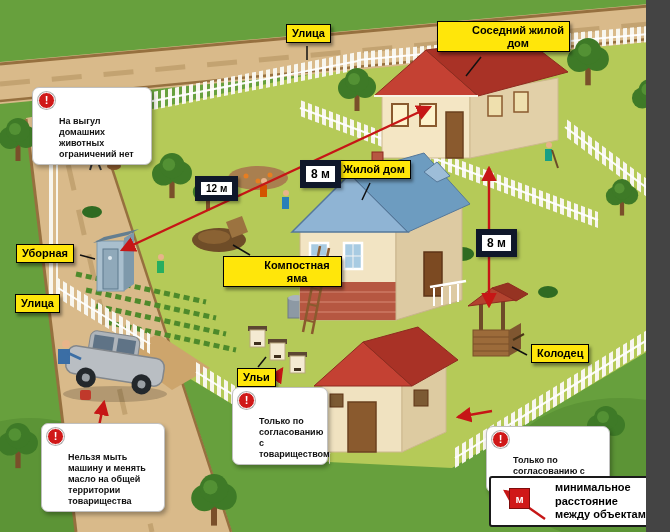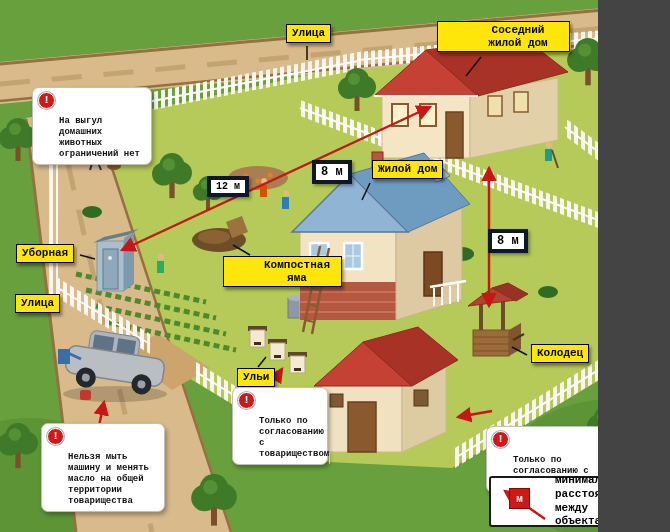--- a/index.html
+++ b/index.html
@@ -1,33 +1,33 @@
 <!DOCTYPE html>
 <html><head>
 <meta charset="utf-8">
 <style>
   html,body{margin:0;padding:0;background:#444;}
   .stage{
-    position:relative;width:598px;height:532px;overflow:hidden;
-    font-family:Liberation Mono, monospace;background:#701a75;
+    position:relative;width:646px;height:532px;overflow:hidden;
+    font-family:Liberation Sans, sans-serif;background:#701a75;
   }
   svg.scene{position:absolute;left:0;top:0;width:670px;height:532px;display:block;}
   
   .ylabel{
     position:absolute;background:#ffe60a;border:1.5px solid #000;
     padding:2px 5px;font-size:11px;font-weight:bold;color:#000;
     text-align:center;line-height:1.15;white-space:nowrap;
     box-shadow:2px 3px 3px rgba(0,0,0,.4);z-index:5;
   }
   .ylabel.wrap{white-space:normal;padding-left:34px;}
   
   .dist{
-    position:absolute;background:#fff;border:4px solid #0f172a;
+    position:absolute;background:#fff;border:6px solid #0f172a;
     padding:1px 5px;font-weight:bold;font-size:12px;color:#000;
-    white-space:nowrap;box-shadow:2px 2px 3px rgba(0,0,0,.35);z-index:5;margin-left:12px;
+    white-space:nowrap;box-shadow:2px 2px 3px rgba(0,0,0,.35);z-index:5;
   }
   .dist.big{font-size:10px;}
   
   .note{
     position:absolute;background:#fff;border:1px solid #c0c0c0;border-radius:7px;
     padding:4px 5px;display:flex;gap:4px;align-items:flex-start;
     box-shadow:2px 3px 4px rgba(0,0,0,.3);z-index:5;
   }
   .note .txt{font-size:9px;font-weight:bold;line-height:1.22;color:#111;margin-top:24px;}
   .warn{
@@ -314,21 +314,21 @@
       <line x1="489" y1="168" x2="489" y2="306" marker-start="url(#ah)" marker-end="url(#ah)"></line>
       <line x1="60" y1="139" x2="86" y2="161" marker-end="url(#ah)"></line>
       <line x1="99" y1="426" x2="104" y2="402" marker-end="url(#ah)"></line>
       <line x1="268" y1="390" x2="282" y2="369" marker-end="url(#ah)"></line>
       <line x1="492" y1="411" x2="458" y2="417" marker-end="url(#ah)"></line>
     </g>
   </svg>
 
   <div class="ylabel" style="left:286px;top:24px;">Улица</div>
   <div class="ylabel wrap" style="left:437px;top:21px;width:92px;">Соседний жилой дом</div>
-  <div class="ylabel" style="left:337px;top:160px;margin-left:35px;">Жилой дом</div>
+  <div class="ylabel" style="left:337px;top:160px;">Жилой дом</div>
   <div class="ylabel" style="left:16px;top:244px;">Уборная</div>
   <div class="ylabel wrap" style="left:223px;top:256px;width:78px;">Компостная яма</div>
   <div class="ylabel" style="left:15px;top:294px;">Улица</div>
   <div class="ylabel" style="left:237px;top:368px;">Ульи</div>
   <div class="ylabel" style="left:531px;top:344px;">Колодец</div>
 
   <div class="dist big" style="left:195px;top:176px;">12 м</div>
   <div class="dist" style="left:300px;top:160px;">8 м</div>
   <div class="dist" style="left:476px;top:229px;">8 м</div>
 

